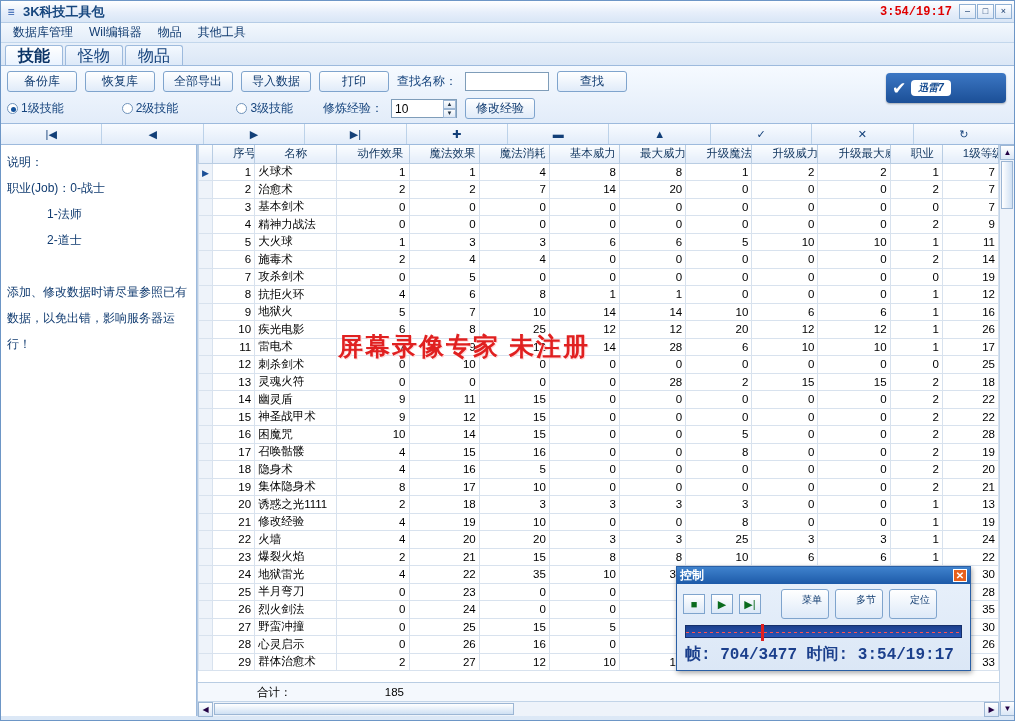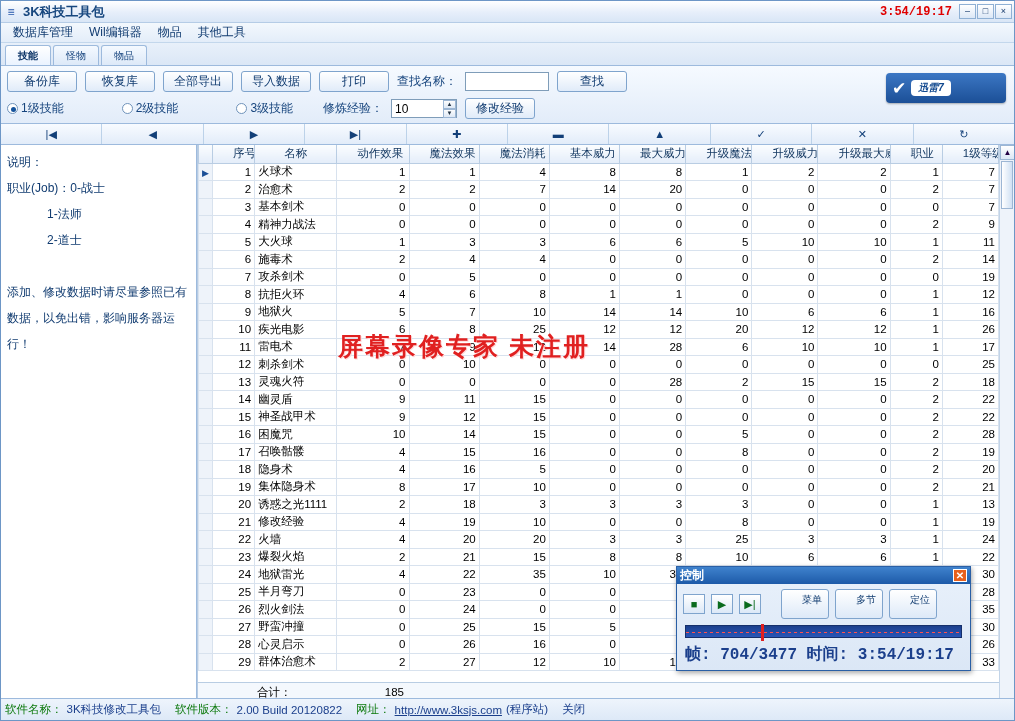--- a/index.html
+++ b/index.html
@@ -72,21 +72,21 @@
     padding-left: 4px;
     background: linear-gradient(#e8f0fa, #dbe7f6);
   }
   .tab {
     height: 20px; padding: 2px 12px 0 12px;
     margin-right: 2px;
     border: 1px solid #9dbadd;
     border-bottom: none;
     border-radius: 3px 3px 0 0;
     background: linear-gradient(#f4f9ff, #dde9f8);
-    color: #14427c; font-size: 10px;
+    color: #14427c; font-size: 16px;
     line-height: 16px;
     margin-top: 18px;
   }
   .tab.active {
     background: linear-gradient(#ffffff, #eaf3ff);
     font-weight: bold;
     color: #0b3366;
   }
 
   
@@ -988,24 +988,14 @@
       <div class="cw-btn">多节</div>
       <div class="cw-btn">定位</div>
     </div>
     <div class="cw-slider">
       <div class="dots"></div>
       <div class="handle"></div>
     </div>
     <div class="cw-status">帧: 704/3477  时间: 3:54/19:17</div>
   </div>
 
-  <div class="statusbar">
-    <span class="k">软件名称：</span>
-    <span class="v" style="margin-left:-10px">3K科技修改工具包</span>
-    <span class="k">软件版本：</span>
-    <span class="v" style="margin-left:-10px">2.00 Build 20120822</span>
-    <span class="k">网址：</span>
-    <span class="lnk" style="margin-left:-10px">http://www.3ksjs.com</span>
-    <span class="v" style="margin-left:-10px">(程序站)</span>
-    <span class="v">关闭</span>
-  </div>
 
 </div>
 
 </body></html>

